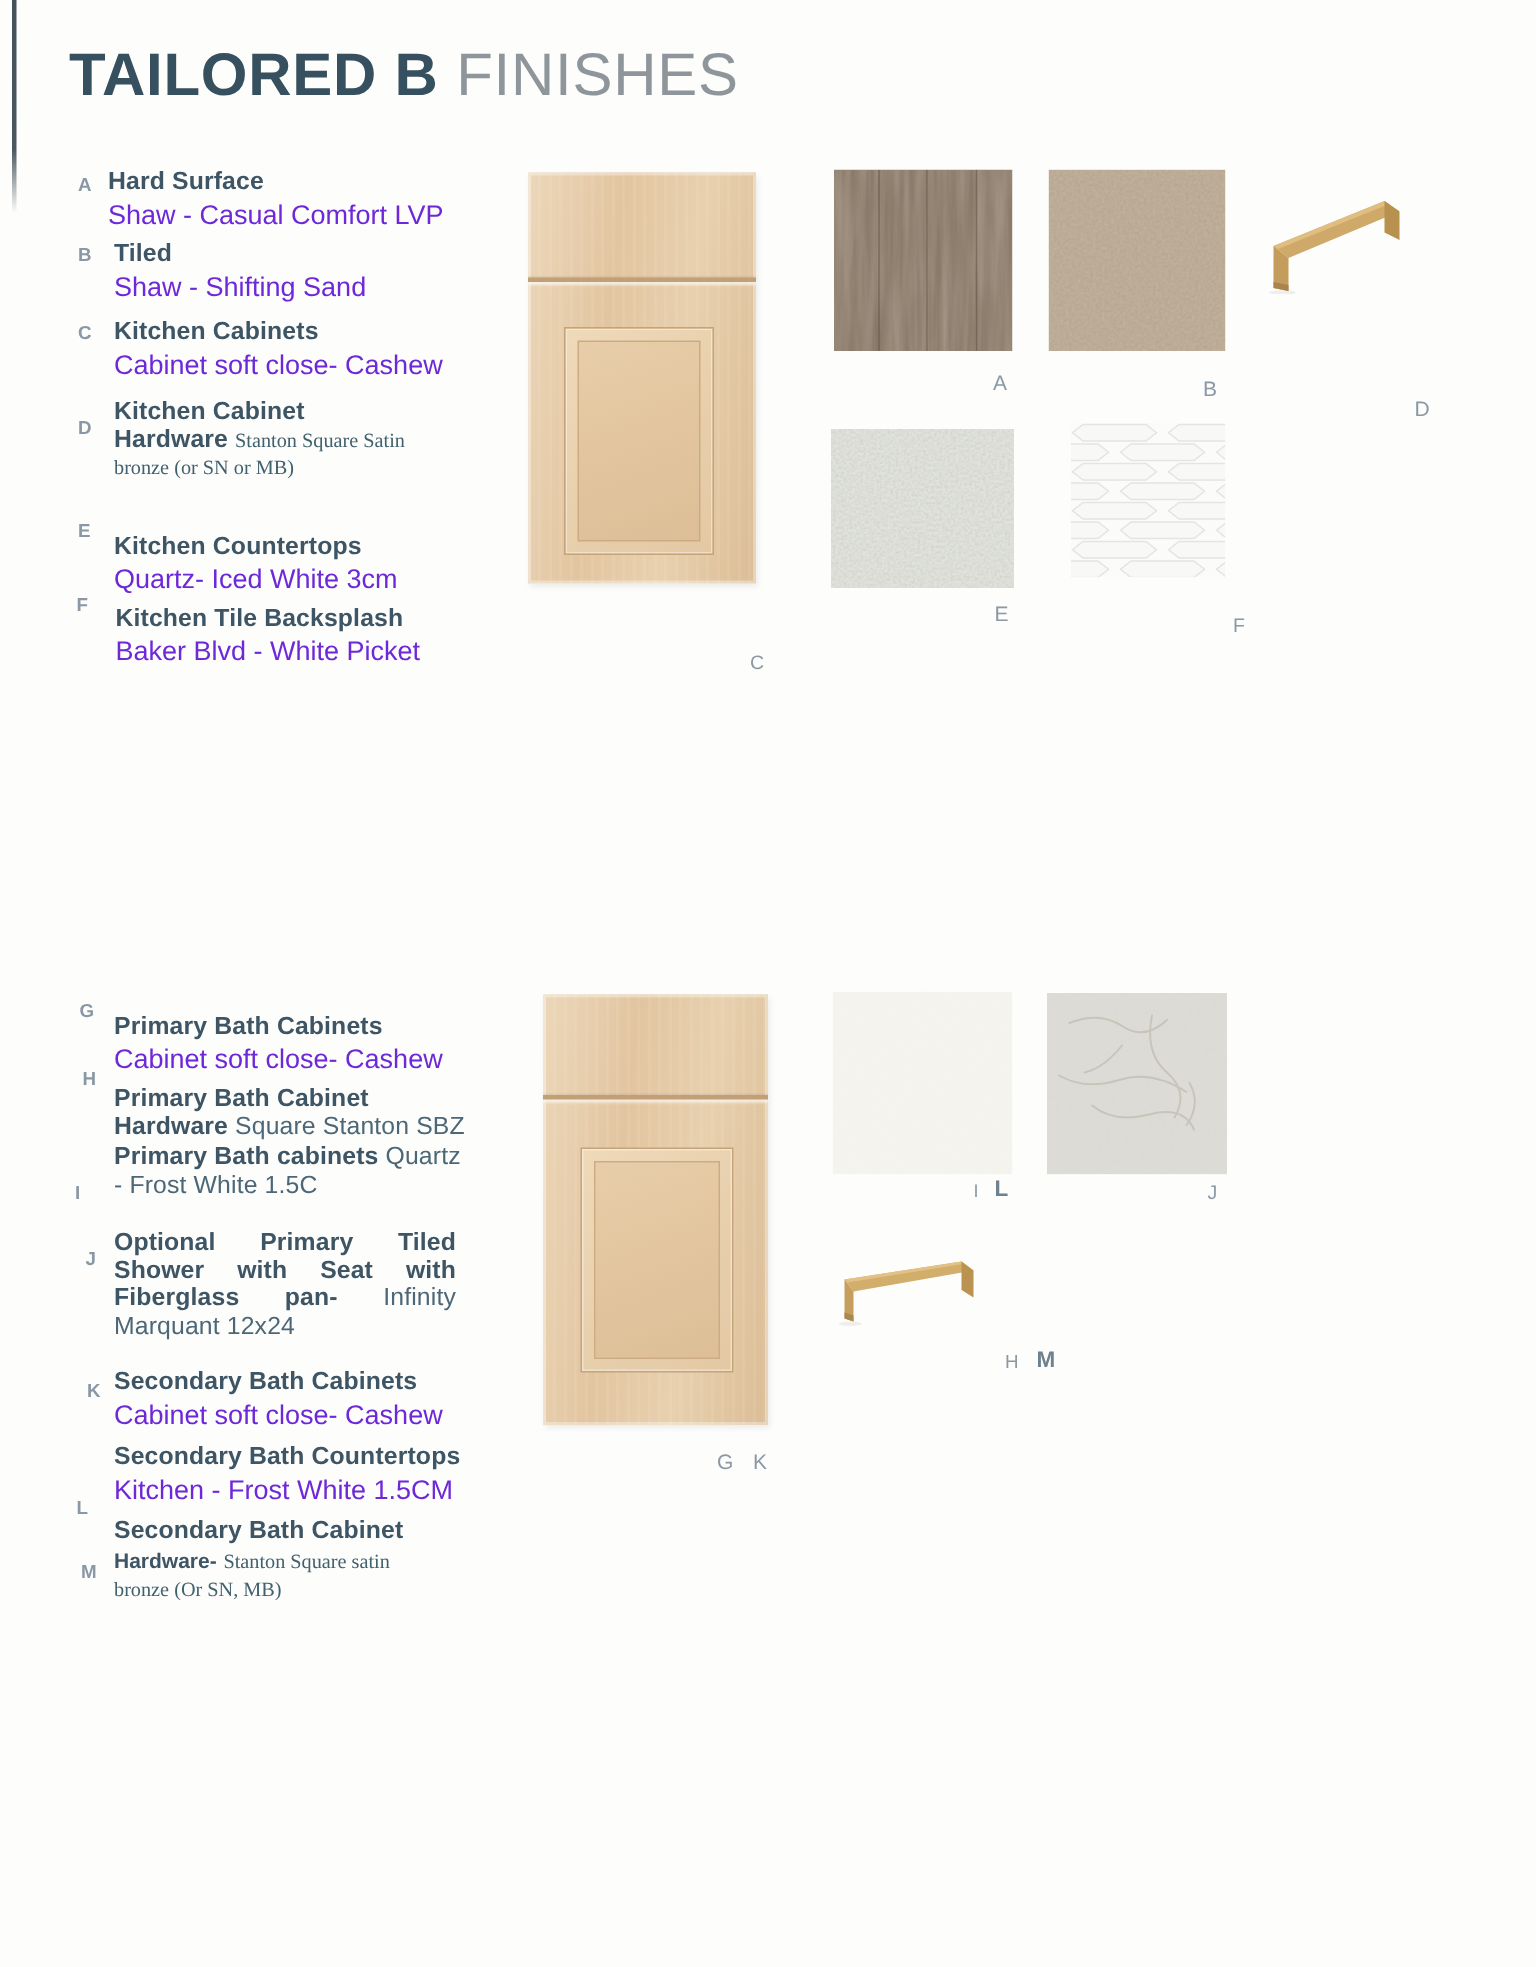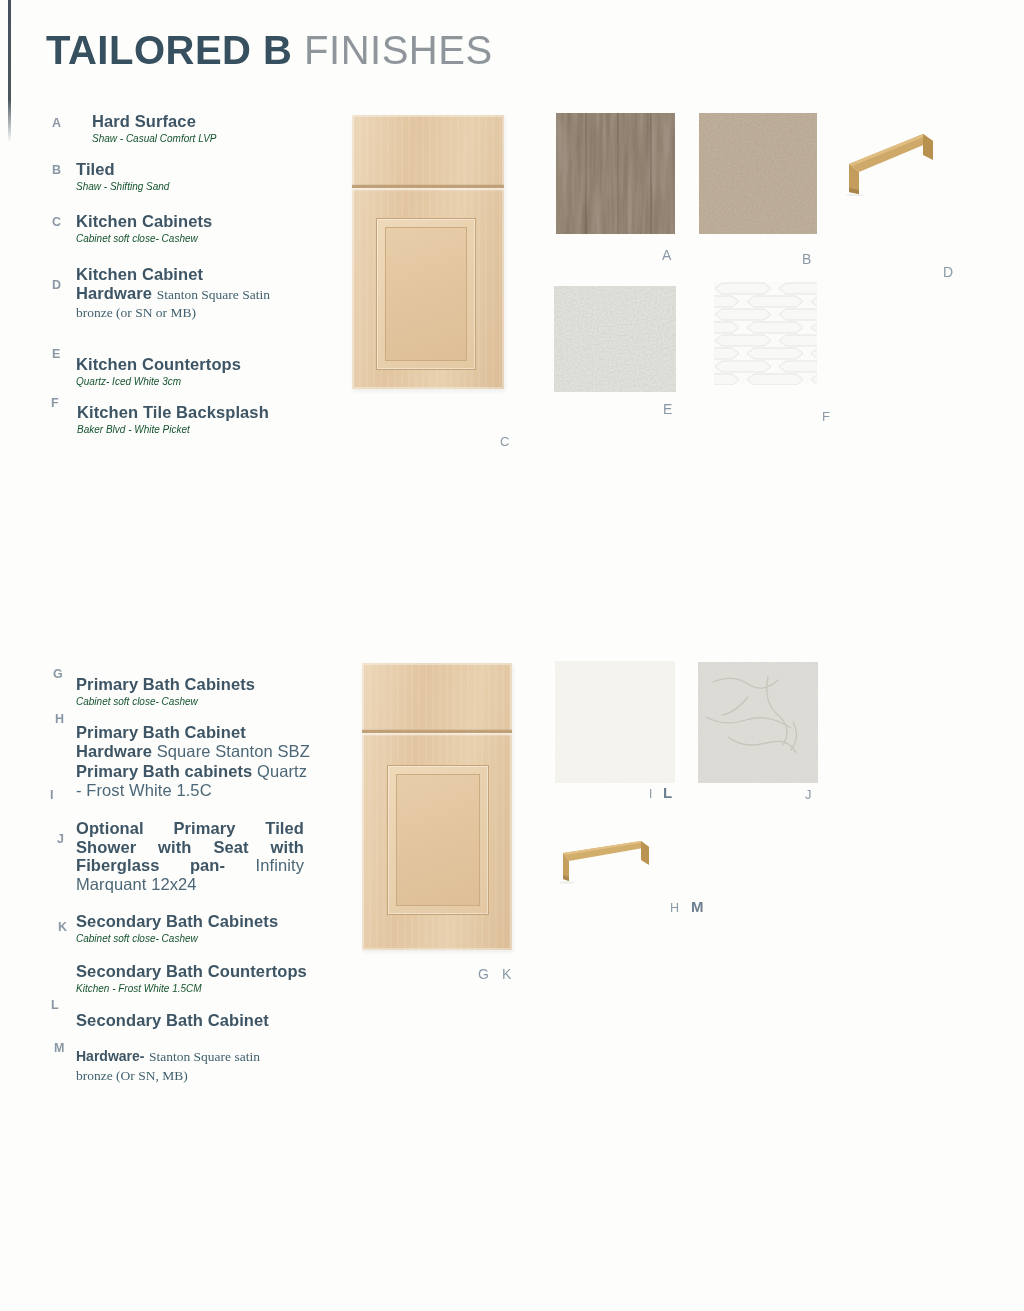--- a/index.html
+++ b/index.html
@@ -27,22 +27,22 @@
 
   .letter {
     position:absolute; font-size:12.5px; font-weight:600; color:#8a98a5;
   }
   .content { position:absolute; }
   .title {
     font-size:16.5px; font-weight:600; color:#3d5565;
     line-height:1.13; letter-spacing:0.1px;
   }
   .sub {
-    font-size:10px; font-weight:400; color:#14532d;
-    line-height:1.2; margin-top:2px;font-style:italic;
+    font-size:18px; font-weight:400; color:#6d28d9;
+    line-height:1.2; margin-top:2px;
   }
   .tail { font-weight:400; color:#4c6777;text-align:center; }
   .serif-note {
     font-family:"Liberation Serif", serif;
     font-size:13.5px; font-weight:400; color:#41616f; letter-spacing:0;
   }
   .m-hw { font-size:14px; font-weight:600; color:#3d5565; }
   .justify { text-align:justify; }
 
   
@@ -87,21 +87,21 @@
 
   <div class="accent-bar"></div>
 
   <h1 class="page-title" style="margin:0;">
     <span class="title-primary">TAILORED B</span>
     <span class="title-secondary">FINISHES</span>
   </h1>
 
   <div class="item">
     <span class="letter" style="left:52px;top:116px">A</span>
-    <div class="content" style="left:92px;top:112px;width:235px">
+    <div class="content" style="left:72px;top:112px;width:235px">
       <div class="title">Hard Surface</div>
       <div class="sub">Shaw - Casual Comfort LVP</div>
     </div>
   </div>
 
   <div class="item">
     <span class="letter" style="left:52px;top:163px">B</span>
     <div class="content" style="left:76px;top:160px;width:235px">
       <div class="title">Tiled</div>
       <div class="sub">Shaw - Shifting Sand</div>
@@ -181,21 +181,21 @@
     <div class="content" style="left:76px;top:962px;width:240px">
       <div class="title">Secondary Bath Countertops</div>
       <div class="sub">Kitchen - Frost White 1.5CM</div>
     </div>
   </div>
 
   <div class="item">
     <span class="letter" style="left:54px;top:1041px">M</span>
     <div class="content" style="left:76px;top:1011px;width:220px">
       <div class="title">Secondary Bath Cabinet</div>
-      <div style="line-height:1.2;margin-top:16px"><span class="m-hw">Hardware-</span> <span class="serif-note">Stanton Square satin bronze (Or SN, MB)</span></div>
+      <div style="line-height:1.2;margin-top:1px"><span class="m-hw">Hardware-</span> <span class="serif-note">Stanton Square satin bronze (Or SN, MB)</span></div>
     </div>
   </div>
 
   <div class="door" style="left:352px;top:115px;width:152px;height:274px">
     <div class="door-groove" style="top:70px"></div>
     <div class="door-panel" style="left:24px;top:103px;width:98px;height:150px">
       <div class="door-panel-center"></div>
     </div>
   </div>
   <span class="fig-label" style="left:500px;top:434px;font-size:13px">C</span>

